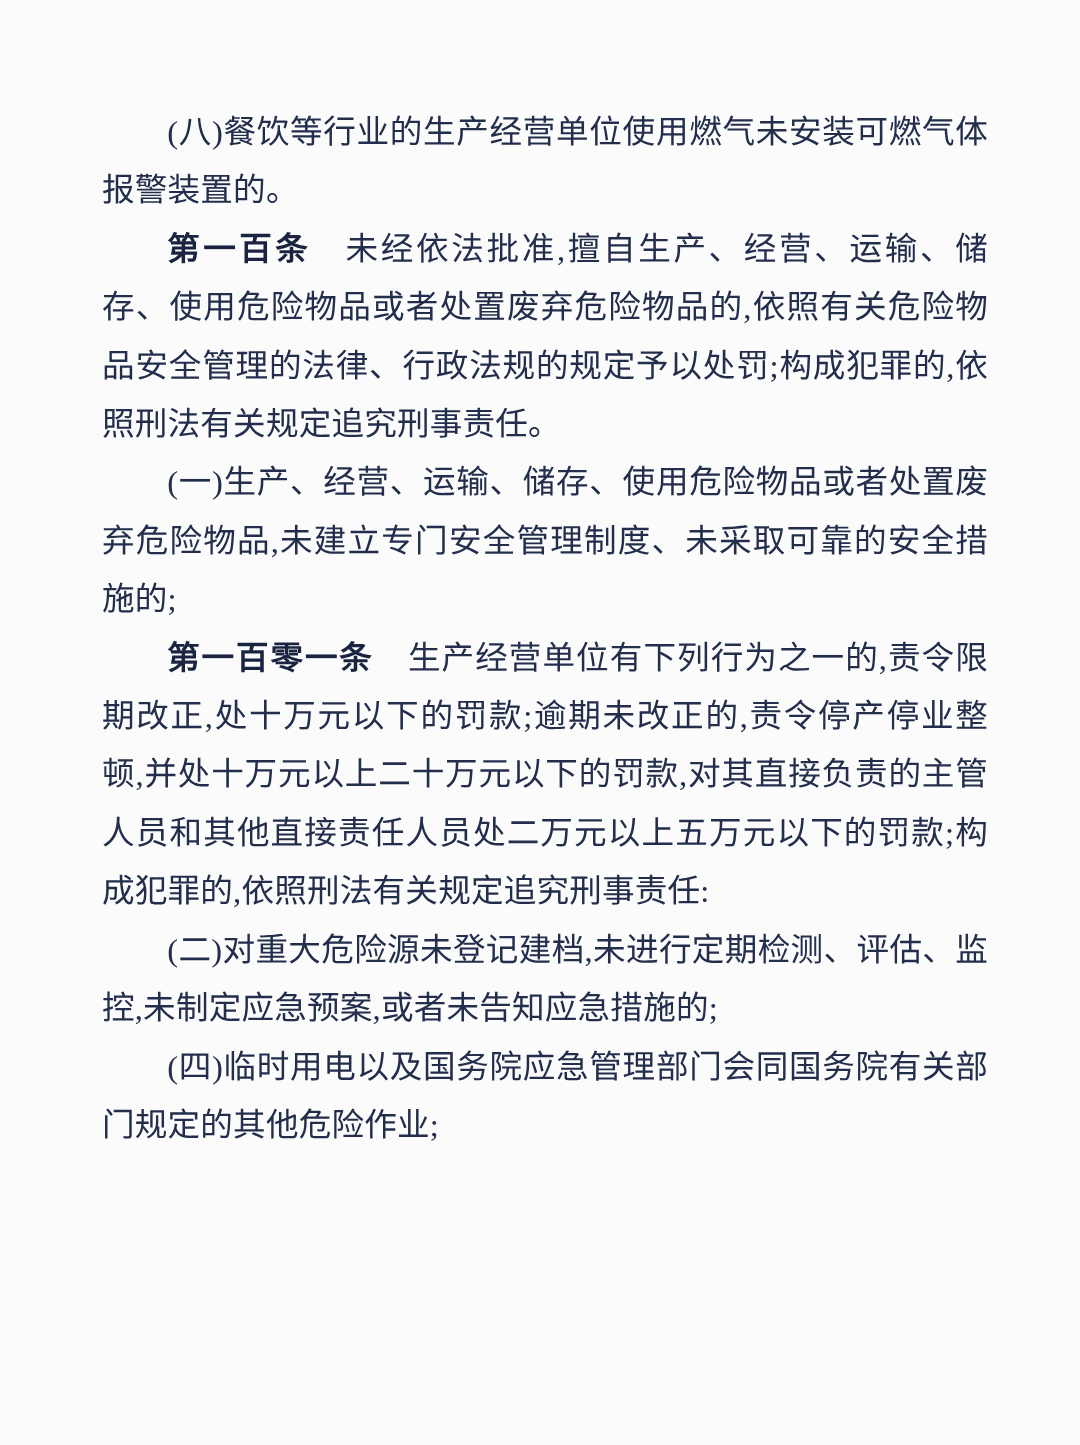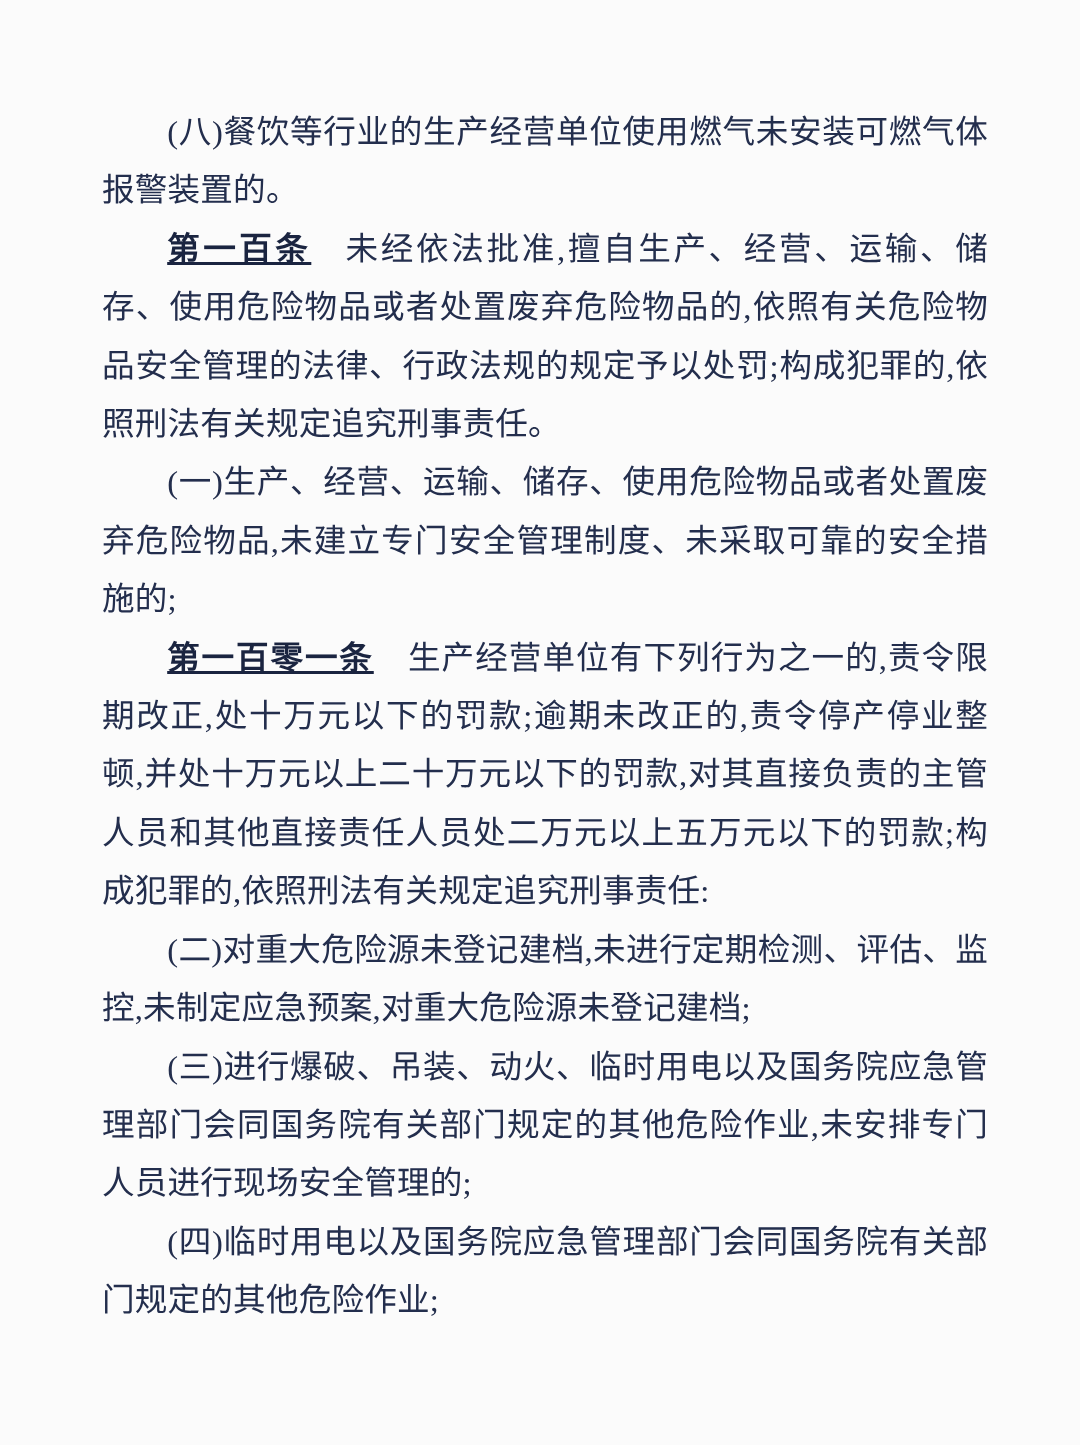--- a/index.html
+++ b/index.html
@@ -36,29 +36,27 @@
     margin: 0;
     text-indent: 2em;
     word-break: break-all;
   }
   .term {
     font-family: "Liberation Sans", "DejaVu Sans", sans-serif;
     font-weight: 700;
     color: var(--bold);
     margin-right: 1.05em;
     letter-spacing: 1px;
-    text-decoration: underline;
   }
 </style>
 </head>
 <body>
 
 <div class="page">
   <div class="doc-body" id="doc-body">
       <p class="para">(八)餐饮等行业的生产经营单位使用燃气未安装可燃气体报警装置的。</p>
       <p class="para"><span class="term">第一百条</span>未经依法批准,擅自生产、经营、运输、储存、使用危险物品或者处置废弃危险物品的,依照有关危险物品安全管理的法律、行政法规的规定予以处罚;构成犯罪的,依照刑法有关规定追究刑事责任。</p>
       <p class="para">(一)生产、经营、运输、储存、使用危险物品或者处置废弃危险物品,未建立专门安全管理制度、未采取可靠的安全措施的;</p>
       <p class="para"><span class="term">第一百零一条</span>生产经营单位有下列行为之一的,责令限期改正,处十万元以下的罚款;逾期未改正的,责令停产停业整顿,并处十万元以上二十万元以下的罚款,对其直接负责的主管人员和其他直接责任人员处二万元以上五万元以下的罚款;构成犯罪的,依照刑法有关规定追究刑事责任:</p>
-      <p class="para">(二)对重大危险源未登记建档,未进行定期检测、评估、监控,未制定应急预案,对重大危险源未登记建档;</p>
-      <p class="para">(三)进行爆破、吊装、动火、临时用电以及国务院应急管理部门会同国务院有关部门规定的其他危险作业,未安排专门人员进行现场安全管理的;</p>
+      <p class="para">(二)对重大危险源未登记建档,未进行定期检测、评估、监控,未制定应急预案,或者未告知应急措施的;</p>
       <p class="para">(四)临时用电以及国务院应急管理部门会同国务院有关部门规定的其他危险作业;</p>
     </div>
 </div>
 
 </body></html>

